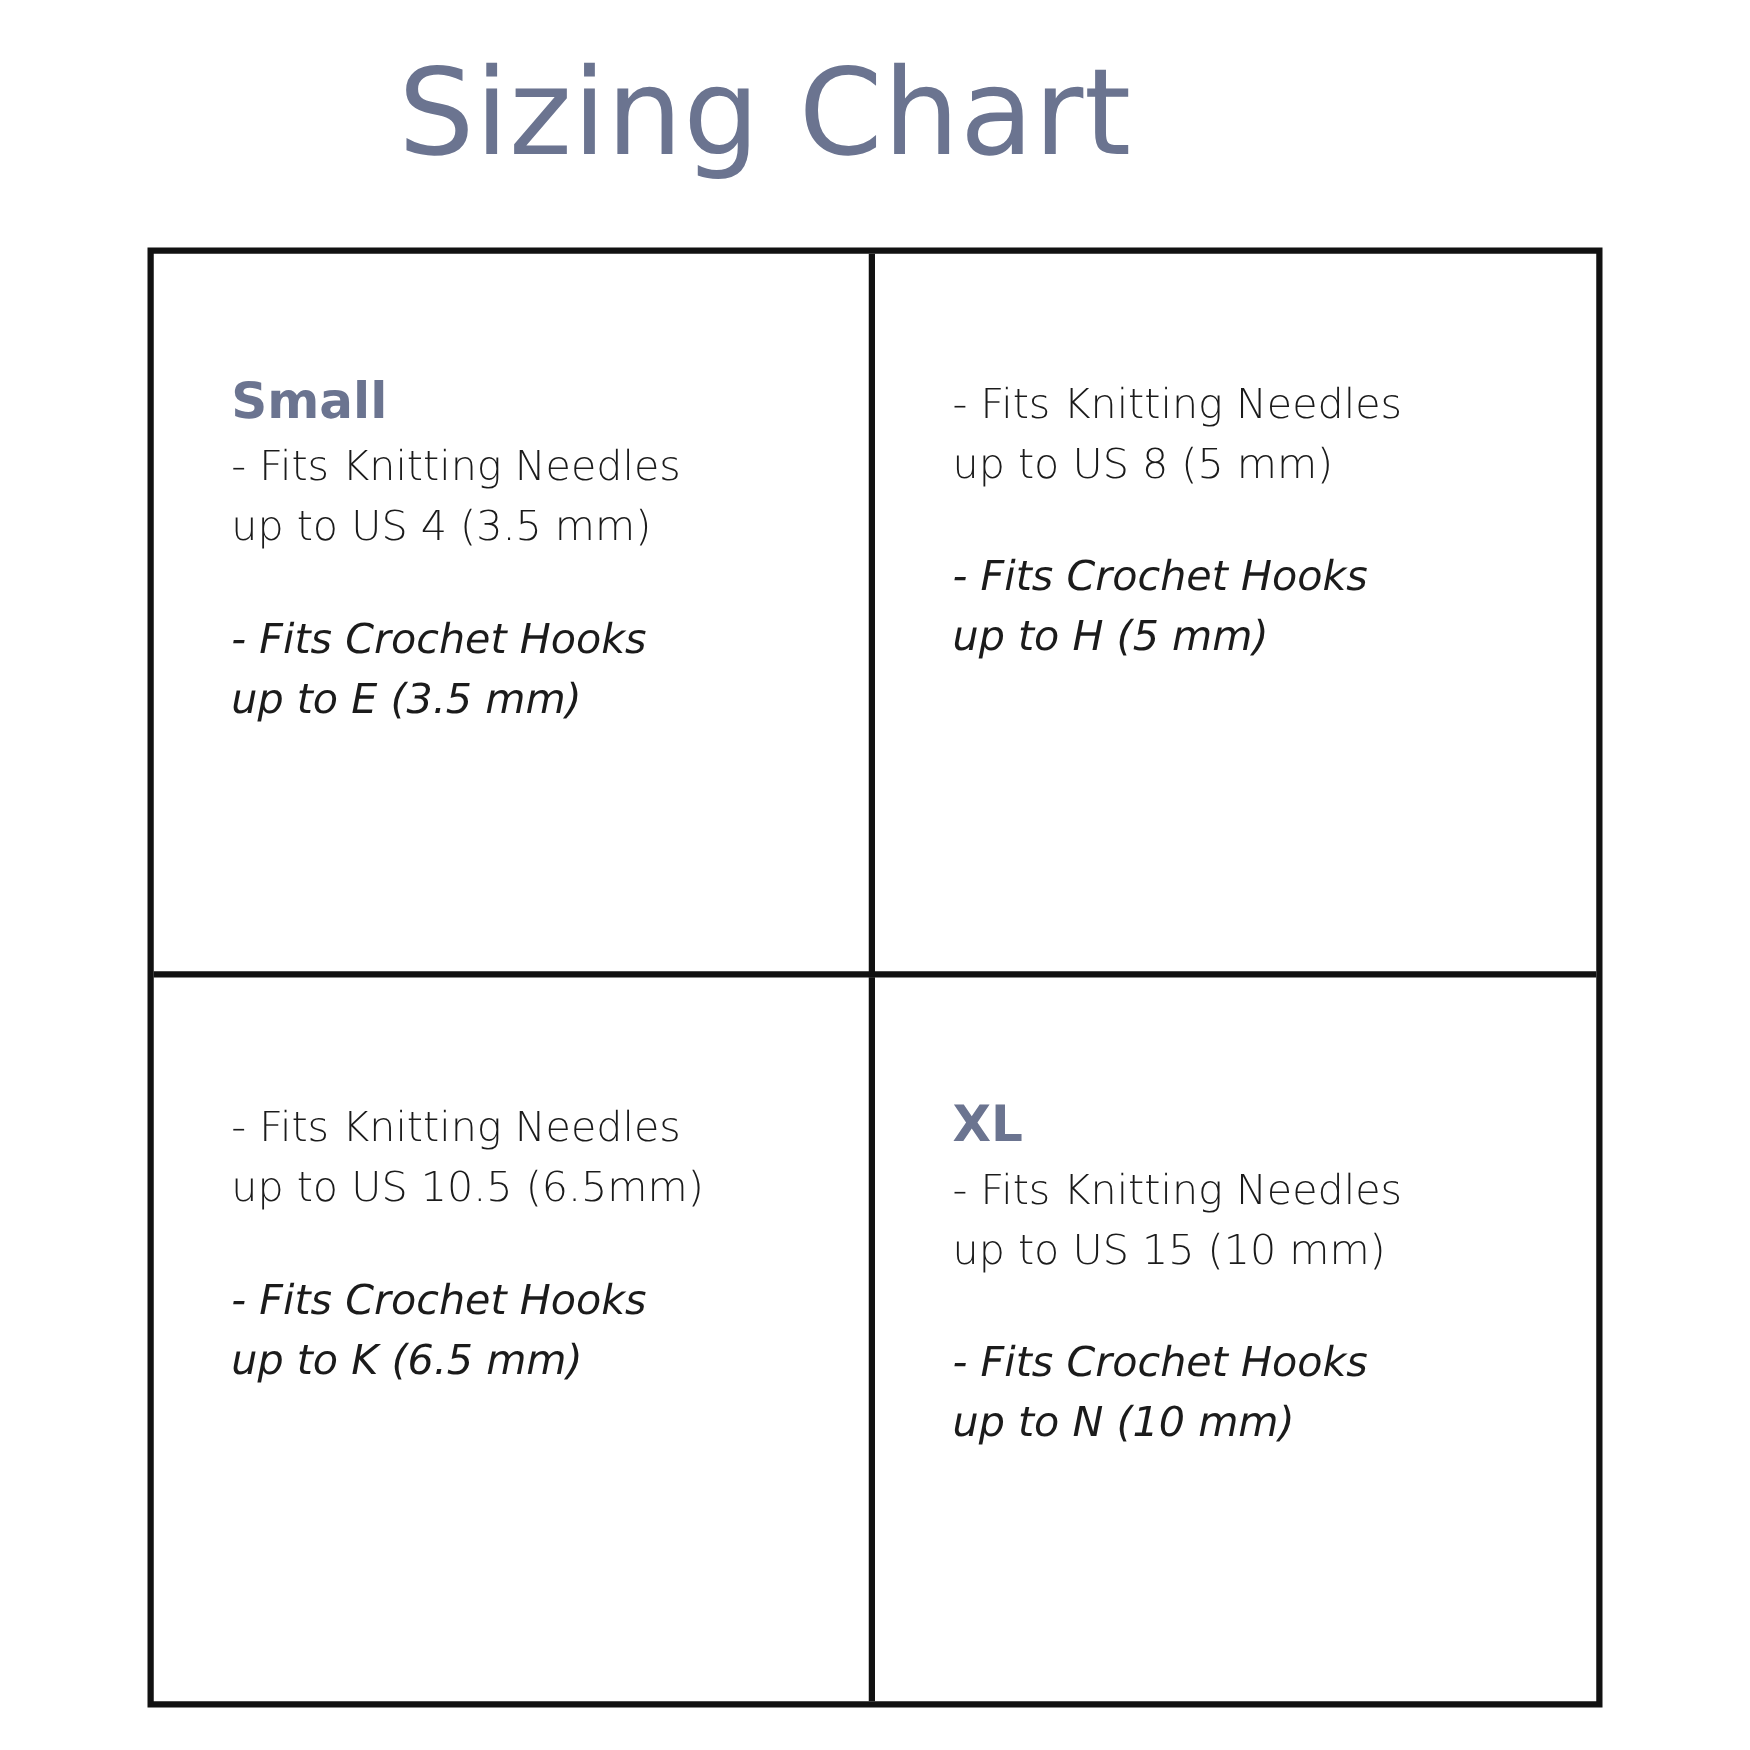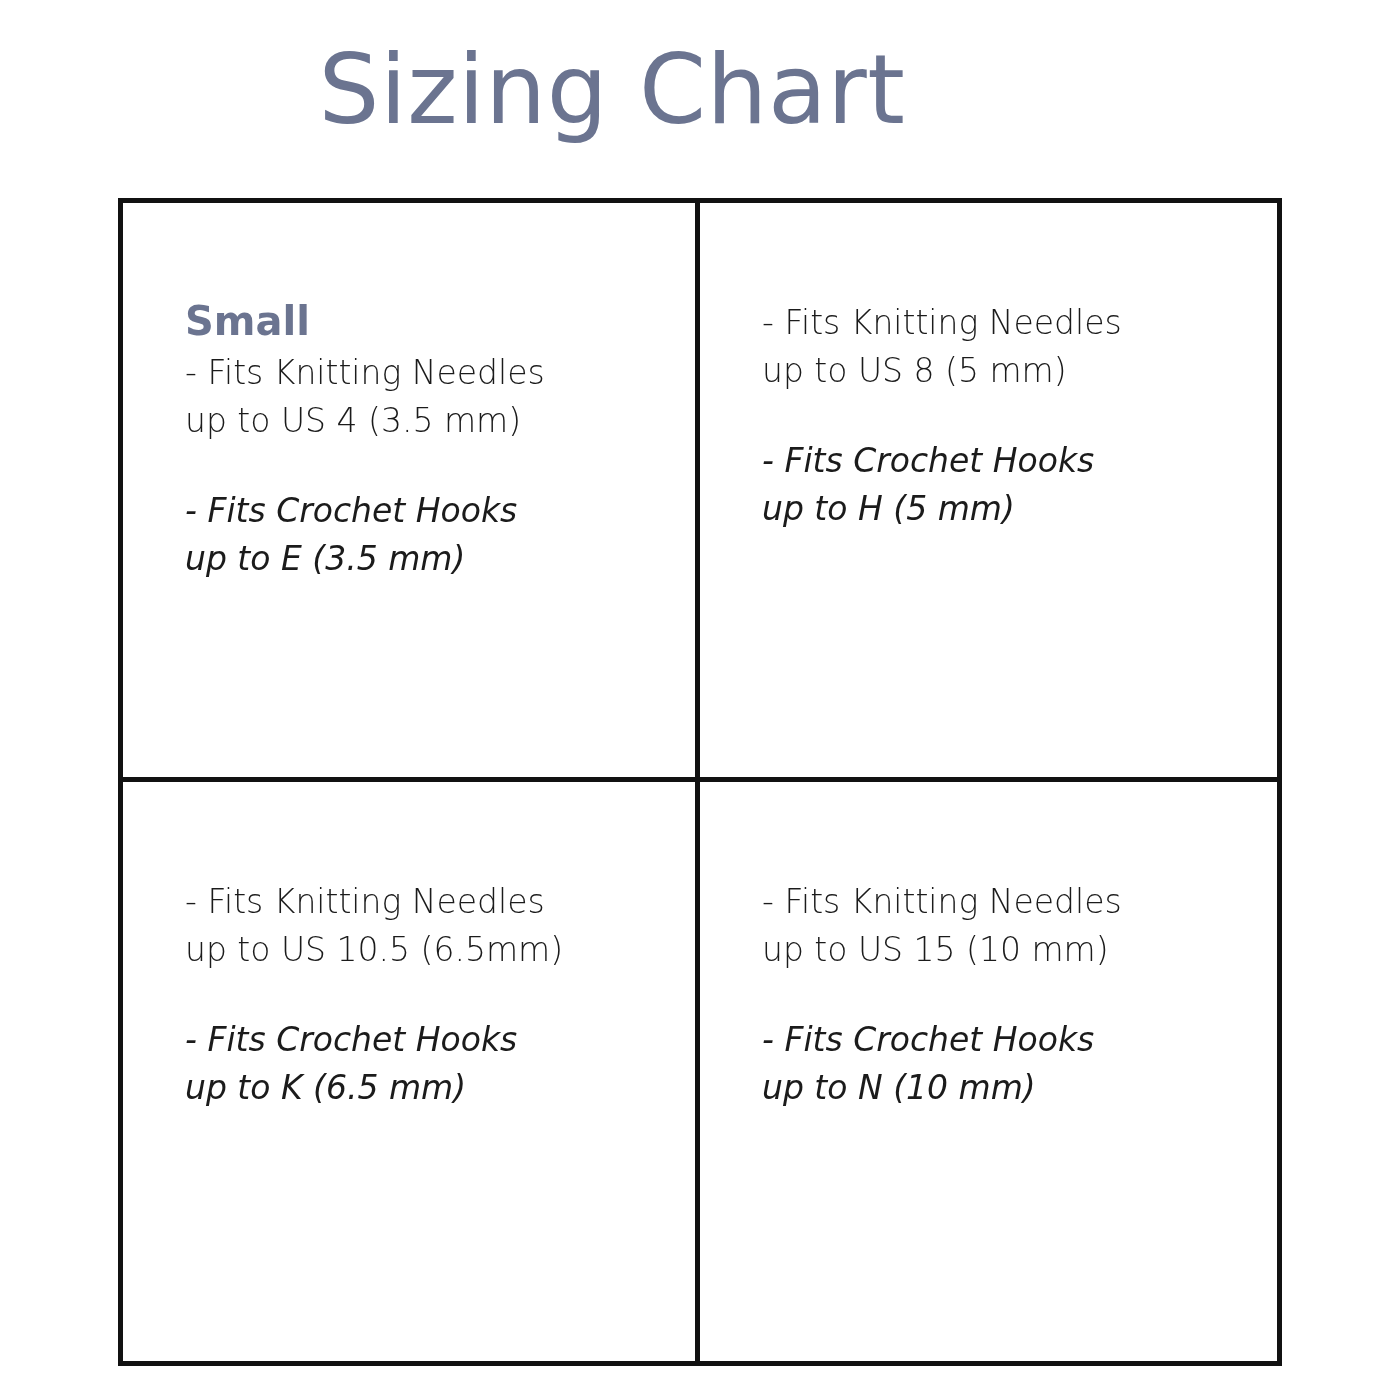--- a/index.html
+++ b/index.html
@@ -99,20 +99,21 @@
     </div>
 
     <div class="cell col-left">
       <div class="entry">- Fits Knitting Needles
 up to US 10.5 (6.5mm)</div>
       <div class="entry second">- Fits Crochet Hooks
 up to K (6.5 mm)</div>
     </div>
 
     <div class="cell">
+      <div class="size-label">XL</div>
       <div class="entry">- Fits Knitting Needles
 up to US 15 (10 mm)</div>
       <div class="entry second">- Fits Crochet Hooks
 up to N (10 mm)</div>
     </div>
 
   </div>
 </div>
 
 </body></html>

